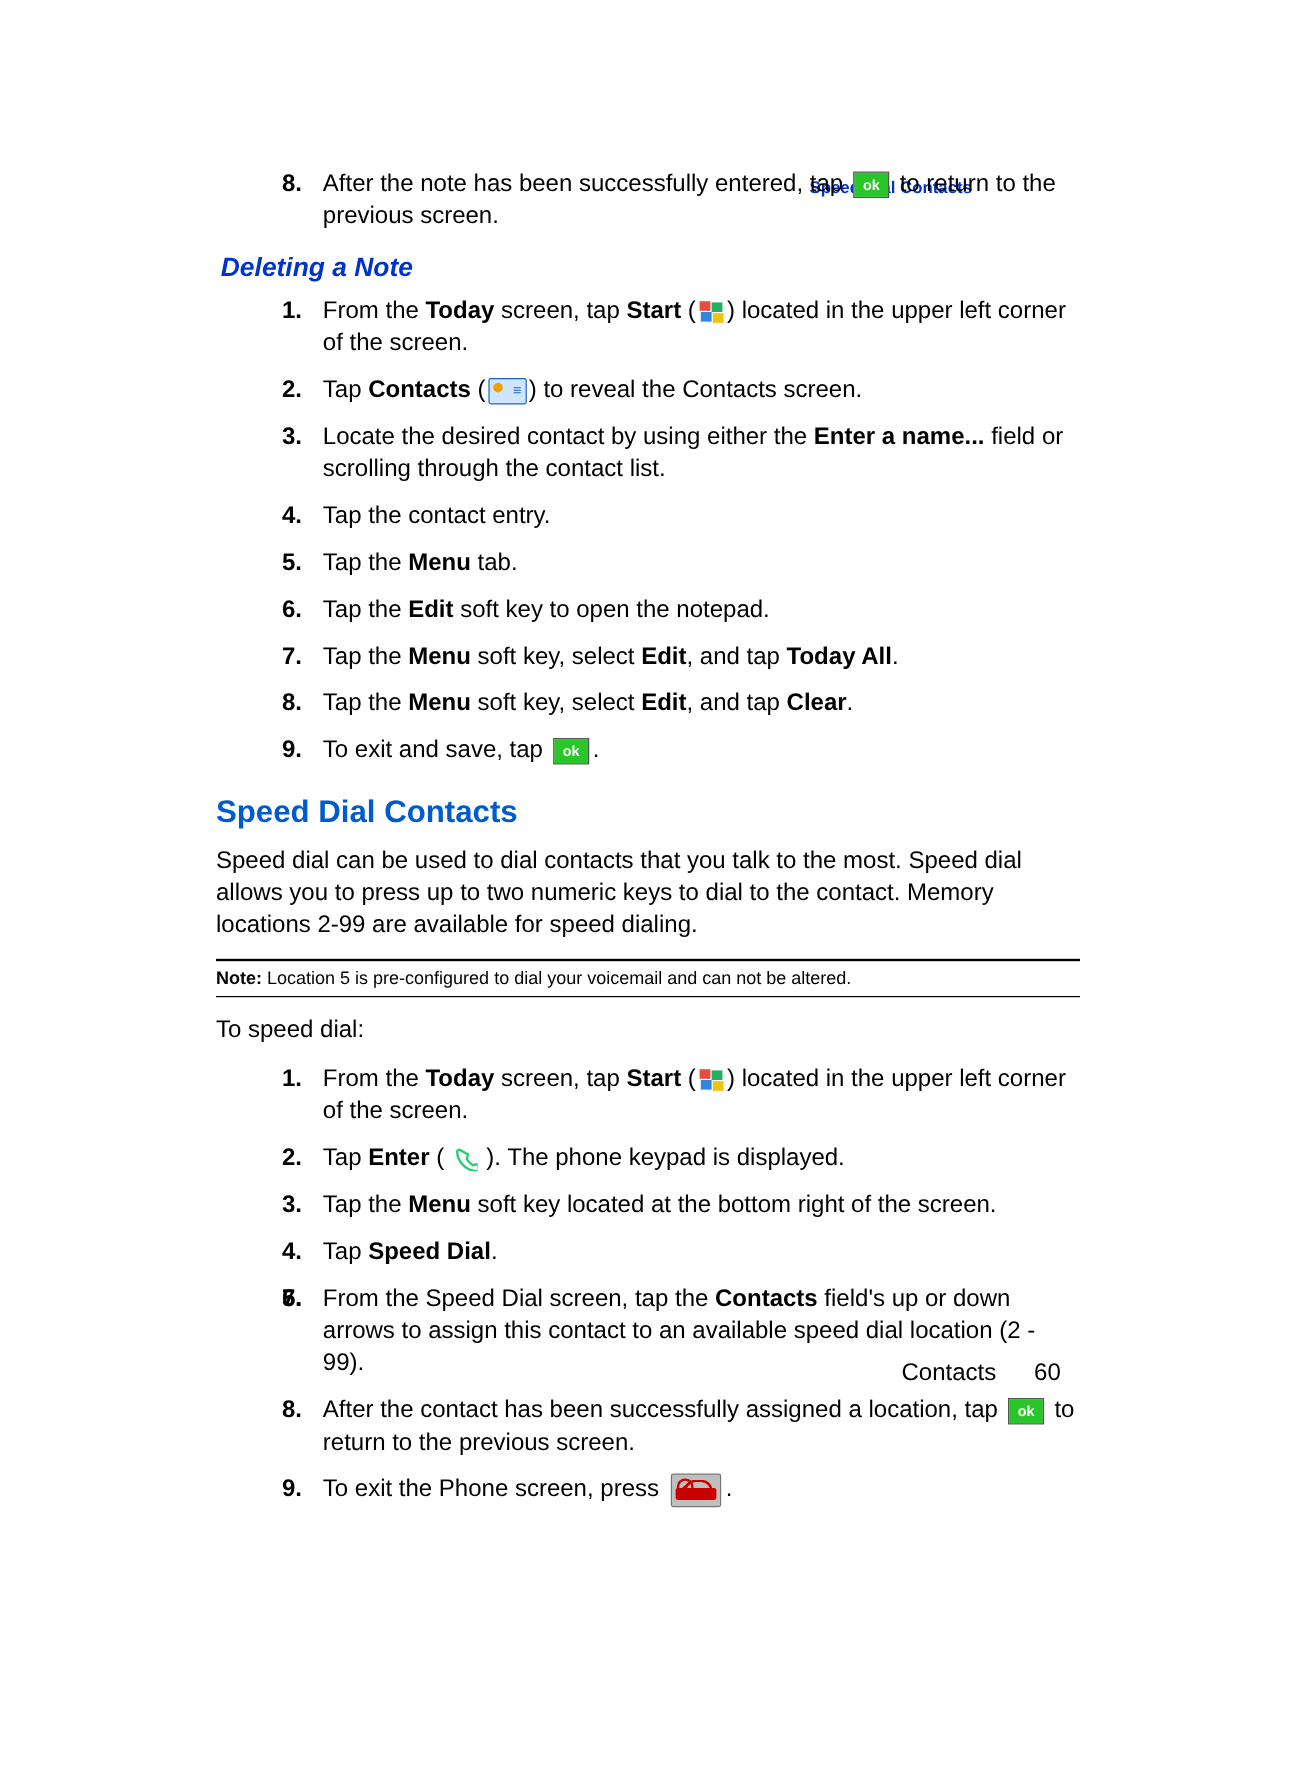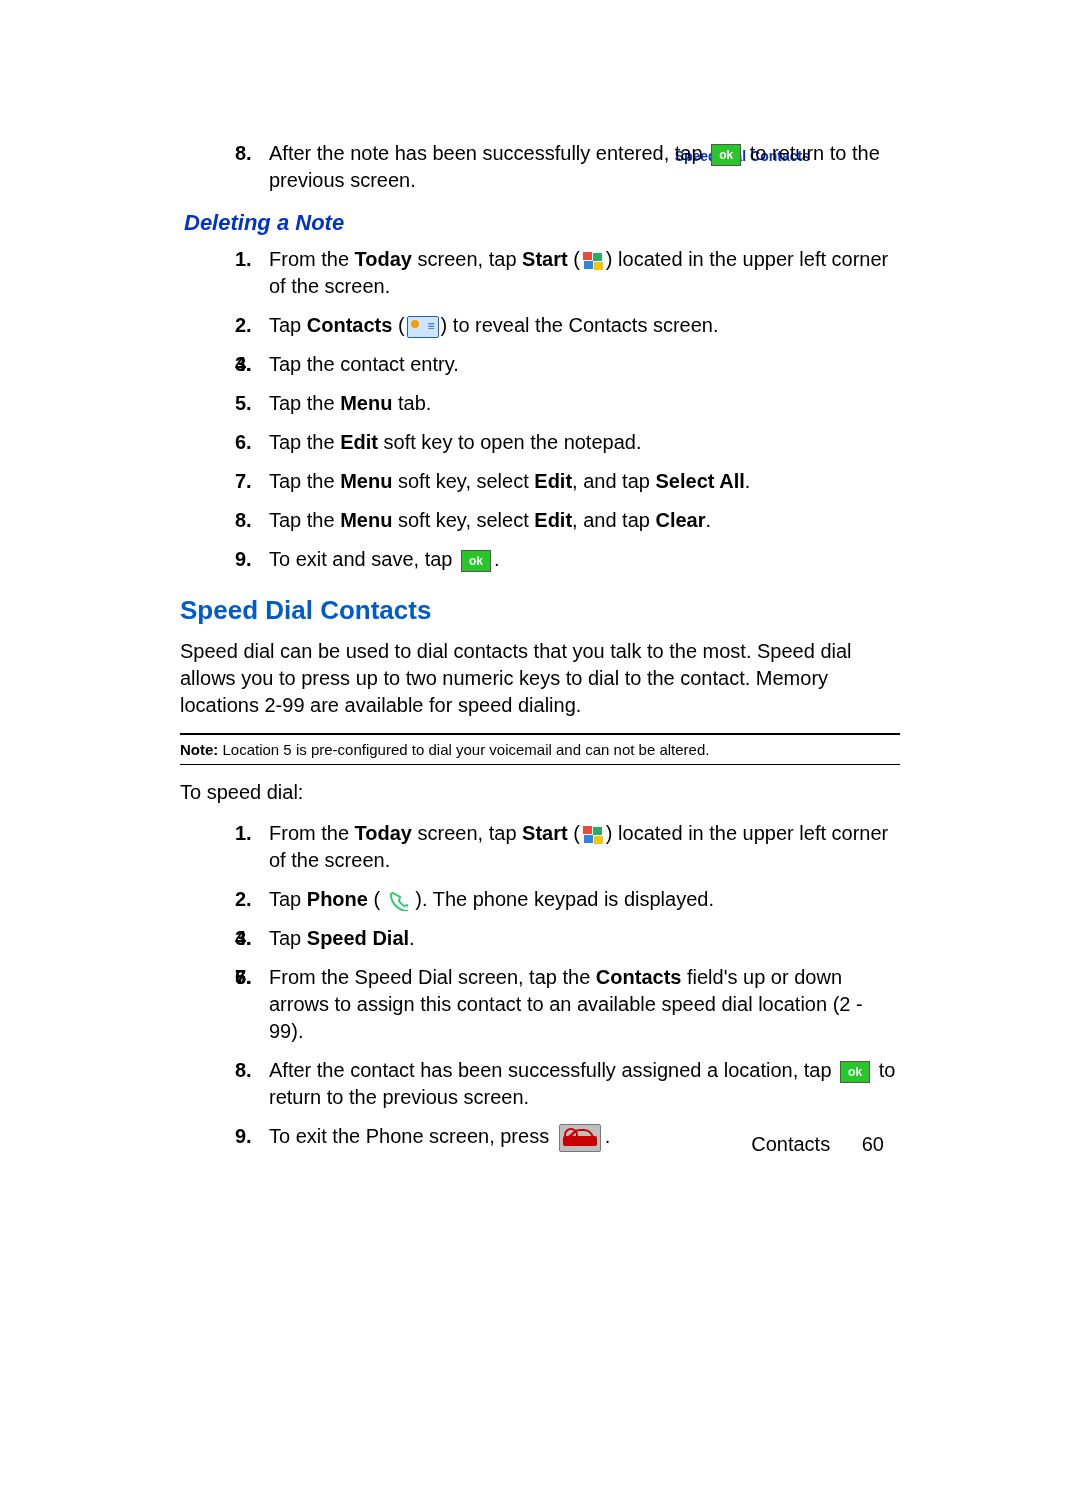--- a/index.html
+++ b/index.html
@@ -177,25 +177,25 @@
   <div class="h-italic-blue">Deleting a Note</div>
 
   <ol class="main-list" id="del-list">
       <li><span class="num">1.</span><span>From the <b>Today</b> screen, tap <b>Start</b> (<span class="start-icon"><svg viewBox="0 0 22 20" width="22" height="20">
               <rect x="1" y="1" width="9" height="8" fill="#e74c3c"></rect>
               <rect x="11" y="2" width="9" height="8" fill="#27ae60"></rect>
               <rect x="2" y="10" width="9" height="8" fill="#2e86de"></rect>
               <rect x="12" y="11" width="9" height="8" fill="#f1c40f"></rect>
             </svg></span>) located in the upper left corner of the screen.</span></li>
       <li><span class="num">2.</span><span>Tap <b>Contacts</b> (<span class="contacts-icon"></span>) to reveal the Contacts screen.</span></li>
-      <li><span class="num">3.</span></li>
+      <li><span class="num">3.</span><span>Locate the desired contact by using either the <b>Enter a name...</b> field or scrolling through the contact list.</span></li>
       <li><span class="num">4.</span><span>Tap the contact entry.</span></li>
       <li><span class="num">5.</span><span>Tap the <b>Menu</b> tab.</span></li>
       <li><span class="num">6.</span><span>Tap the <b>Edit</b> soft key to open the notepad.</span></li>
-      <li><span class="num">7.</span><span>Tap the <b>Menu</b> soft key, select <b>Edit</b>, and tap <b>Select All</b>.</span></li>
+      <li><span class="num">7.</span><span>Tap the <b>Menu</b> soft key, select <b>Edit</b>, and tap <b>Today All</b>.</span></li>
       <li><span class="num">8.</span><span>Tap the <b>Menu</b> soft key, select <b>Edit</b>, and tap <b>Clear</b>.</span></li>
       <li><span class="num">9.</span><span>To exit and save, tap <span class="ok-icon"></span>.</span></li>
     </ol>
 
   <div class="h-blue">Speed Dial Contacts</div>
 
   <p class="para">Speed dial can be used to dial contacts that you talk to the most. Speed dial allows you to press up to two numeric keys to dial to the contact. Memory locations 2-99 are available for speed dialing.</p>
 
   <hr class="thick">
   <p class="note-line">
@@ -205,24 +205,24 @@
 
   <p class="para">To speed dial:</p>
 
   <ol class="main-list" id="sd-list">
       <li><span class="num">1.</span><span>From the <b>Today</b> screen, tap <b>Start</b> (<span class="start-icon"><svg viewBox="0 0 22 20" width="22" height="20">
               <rect x="1" y="1" width="9" height="8" fill="#e74c3c"></rect>
               <rect x="11" y="2" width="9" height="8" fill="#27ae60"></rect>
               <rect x="2" y="10" width="9" height="8" fill="#2e86de"></rect>
               <rect x="12" y="11" width="9" height="8" fill="#f1c40f"></rect>
             </svg></span>) located in the upper left corner of the screen.</span></li>
-      <li><span class="num">2.</span><span>Tap <b>Phone</b> ( <span class="phone-icon"><svg viewBox="0 0 20 20" width="20" height="20">
+      <li><span class="num">2.</span><span>Tap <b>Enter</b> ( <span class="phone-icon"><svg viewBox="0 0 20 20" width="20" height="20">
               <path d="M5 2 q-2 0 -2 2 q0 6 5 11 q5 5 11 5 q2 0 2 -2 l-1 -4 l-4 1 q-3 -2 -5 -5 l1 -4 z" fill="none" stroke="#2ecc71" stroke-width="2"></path>
             </svg></span> ). The phone keypad is displayed.</span></li>
-      <li><span class="num">3.</span></li>
+      <li><span class="num">3.</span><span>Tap the <b>Menu</b> soft key located at the bottom right of the screen.</span></li>
       <li><span class="num">4.</span><span>Tap <b>Speed Dial</b>.</span></li>
       <li><span class="num">5.</span></li>
       <li><span class="num">6.</span></li>
       <li><span class="num">7.</span><span>From the Speed Dial screen, tap the <b>Contacts</b> field's up or down arrows to assign this contact to an available speed dial location (2 - 99).</span></li>
       <li><span class="num">8.</span><span>After the contact has been successfully assigned a location, tap <span class="ok-icon"></span> to return to the previous screen.</span></li>
       <li><span class="num">9.</span><span>To exit the Phone screen, press <span class="endcall-icon"><span class="no"></span><span class="curve"></span><span class="bar"></span></span>.</span></li>
     </ol>
 
   <div class="footer">
     <span>Contacts</span>

